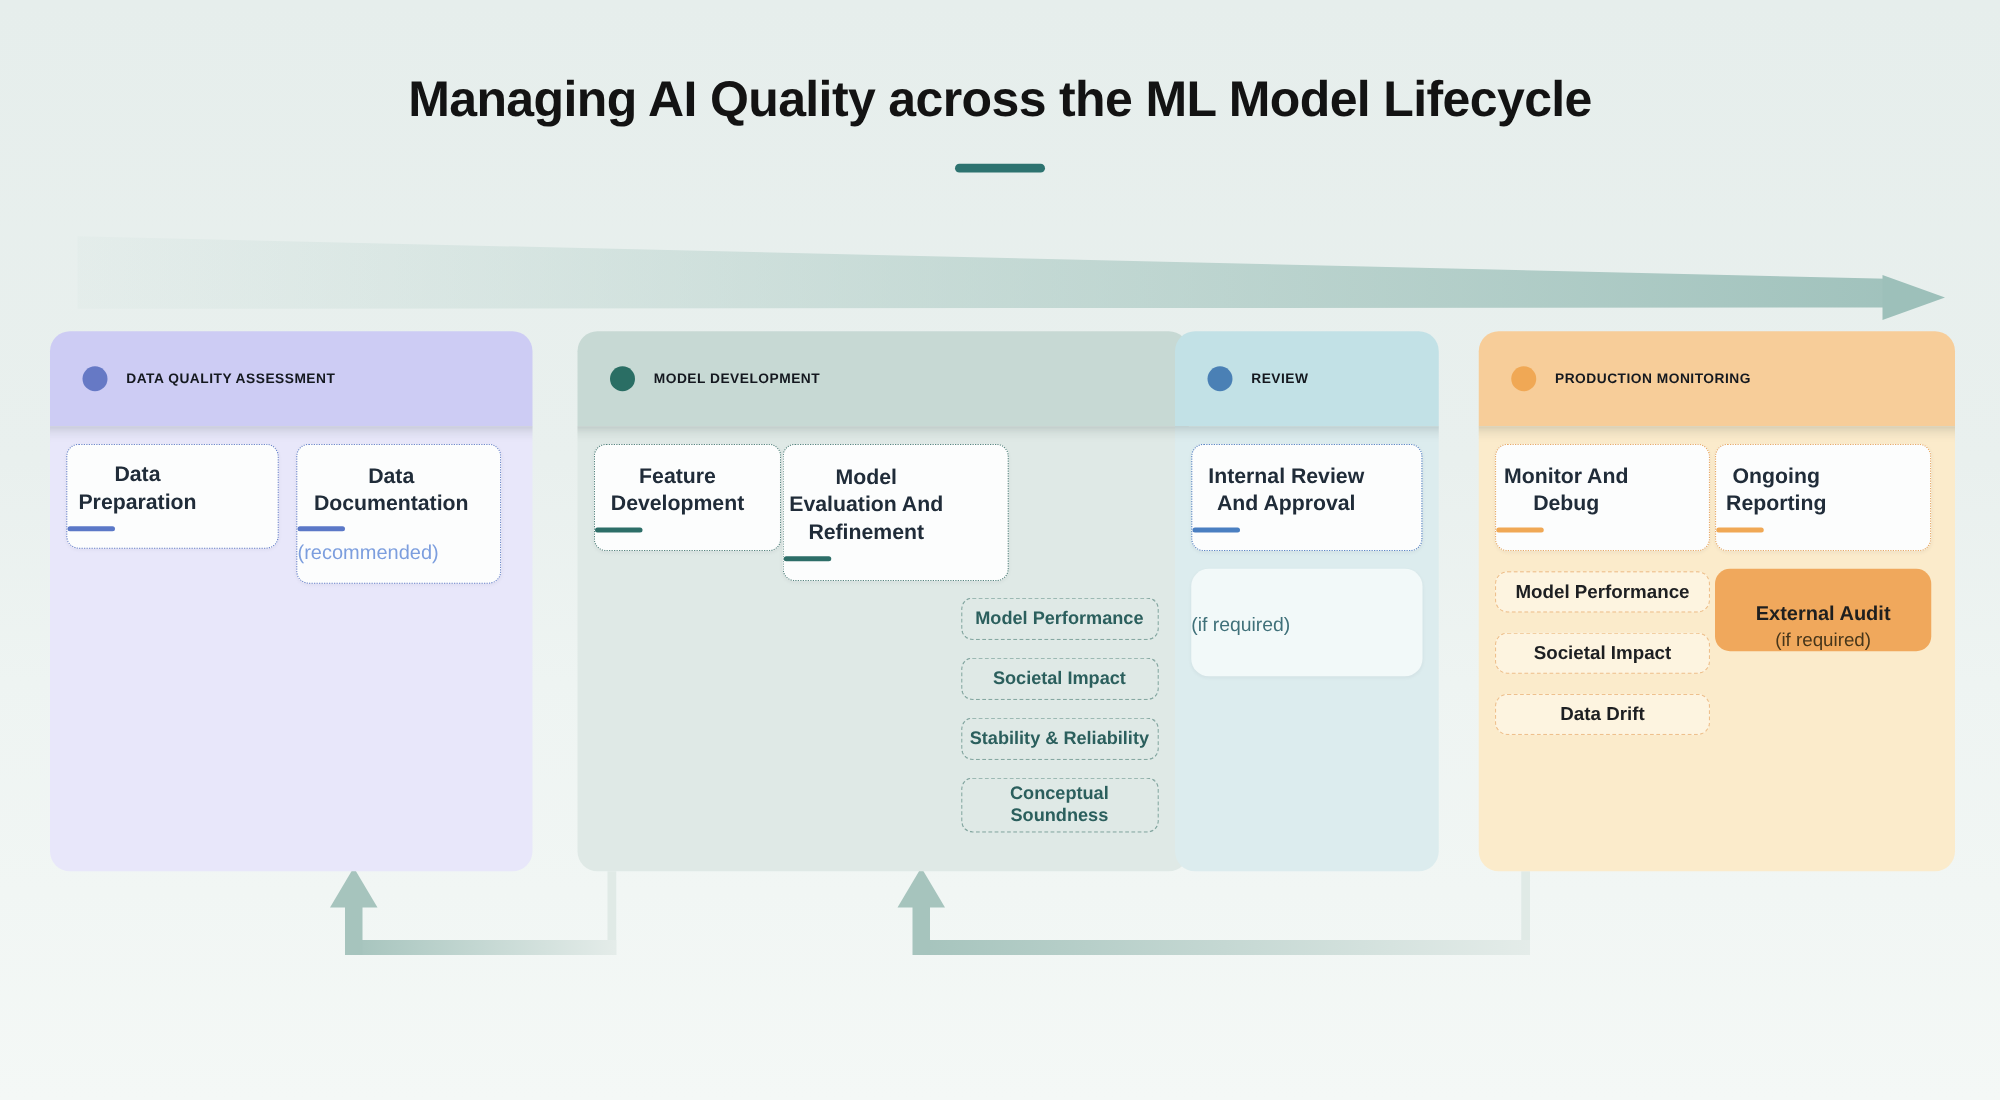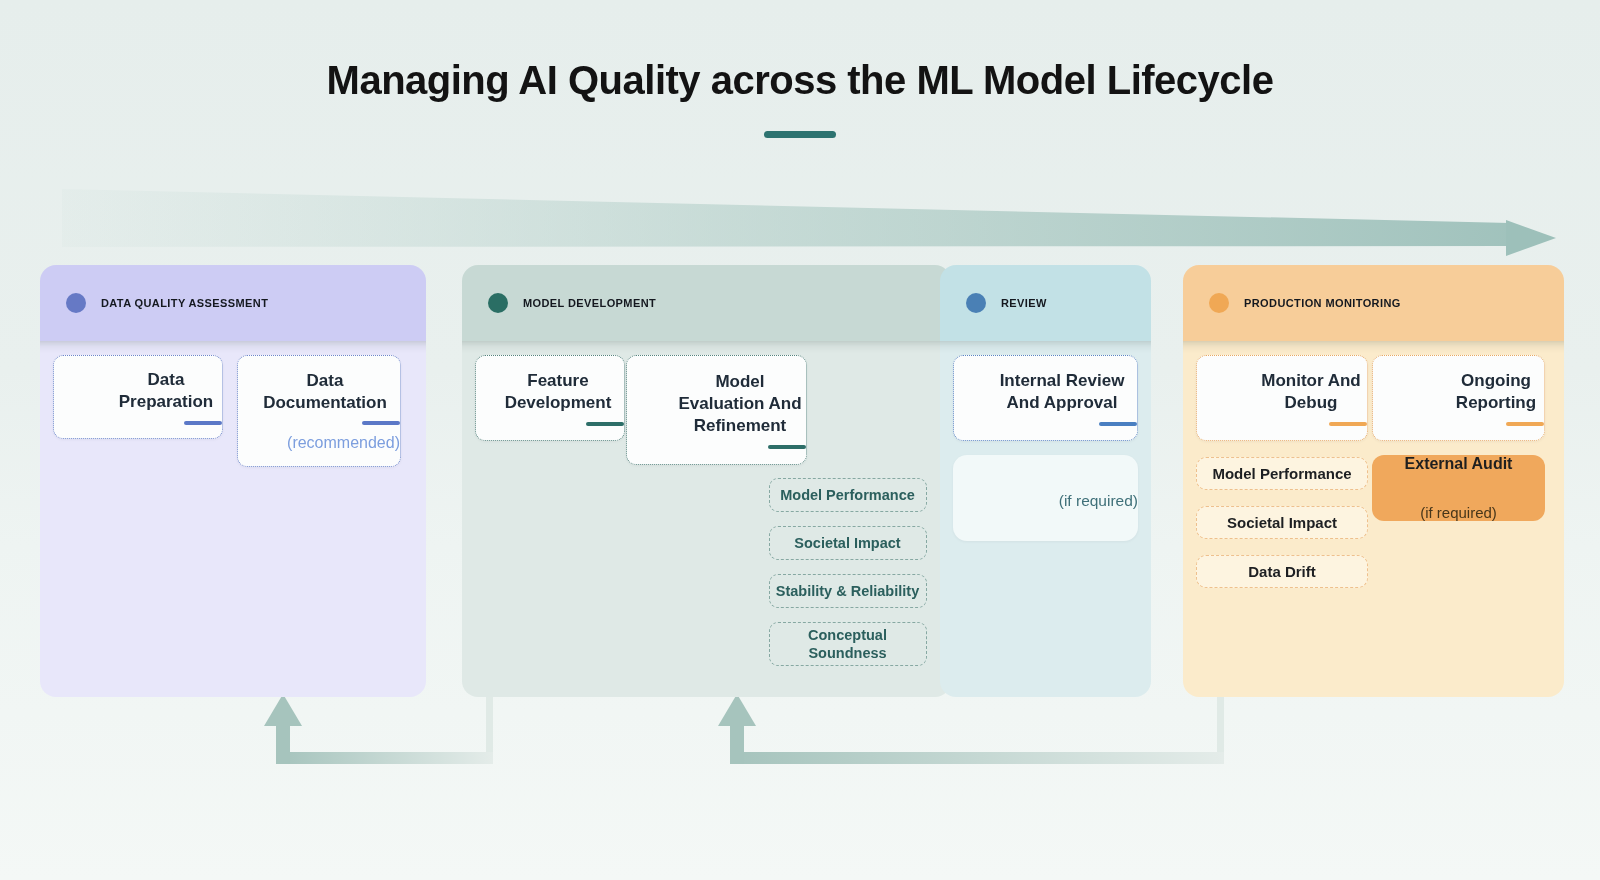--- a/index.html
+++ b/index.html
@@ -34,21 +34,21 @@
   .col-body{
     flex:1;border-radius:0 0 16px 16px;padding:14px 13px;box-sizing:border-box;
     box-shadow:inset 0 14px 12px -14px rgba(30,50,45,.30);
   }
   .b1{background:#e8e7fa;} .b2{background:#dfe9e6;} .b3{background:#dcecee;} .b4{background:#fbebcb;}
   .cards-row{display:flex;gap:14px;align-items:flex-start;}
   .col2 .cards-row{gap:1px;}
   .col4 .cards-row{gap:4px;align-items:flex-start;}
   .card{
     background:#fcfdfd;border-radius:10px;box-sizing:border-box;
-    display:flex;flex-direction:column;align-items:flex-end;justify-content:center;
+    display:flex;flex-direction:column;align-items:flex-start;justify-content:center;
     box-shadow:0 1px 3px rgba(30,40,60,.05);
   }
   .bdr1{border:1.6px dotted #6e86cc;} .bdr2{border:1.6px dotted #55847e;}
   .bdr3{border:1.6px dotted #5b86c4;} .bdr4{border:1.6px dotted #e8a964;}
   .card-title{font-size:17px;font-weight:700;color:#202c39;text-align:center;line-height:1.28;}
   .w96{max-width:96px;} .w112{max-width:112px;} .w132{max-width:132px;} .w150{max-width:150px;}
   .bar{width:38px;height:4px;border-radius:2px;margin-top:8px;flex:none;}
   .bar1{background:#5b78c7;} .bar2{background:#2d6e68;} .bar3{background:#4a7fc1;} .bar4{background:#f0a855;}
   .note1{font-size:16px;color:#7c9ede;margin-top:9px;}
   
@@ -77,21 +77,21 @@
   .card-md{width:172px;height:86px;} .card-or{width:173px;height:86px;}
   .c4-chips{display:flex;flex-direction:column;gap:16px;margin-top:16px;align-items:center;}
   .chip4{
     width:172px;height:33px;box-sizing:border-box;border:1.4px dashed #eec08d;border-radius:10px;
     background:rgba(255,251,242,.55);
     display:flex;align-items:center;justify-content:center;
     font-size:15px;font-weight:700;color:#1d1f22;white-space:nowrap;
   }
   .card-ea{
     width:173px;height:66px;margin-top:14px;background:#f0a85c;border-radius:12px;
-    display:flex;flex-direction:column;align-items:center;justify-content:space-between;
+    display:flex;flex-direction:column;align-items:center;justify-content:flex-end;
   }
   .ea-title{font-size:16px;font-weight:700;color:#1f1f1f;}
   .ea-note{font-size:15px;color:#47361a;margin-top:3px;}
 </style>
 </head>
 <body>
 
 <div class="canvas">
 
   <h1 class="title">Managing AI Quality across the ML Model Lifecycle</h1>

